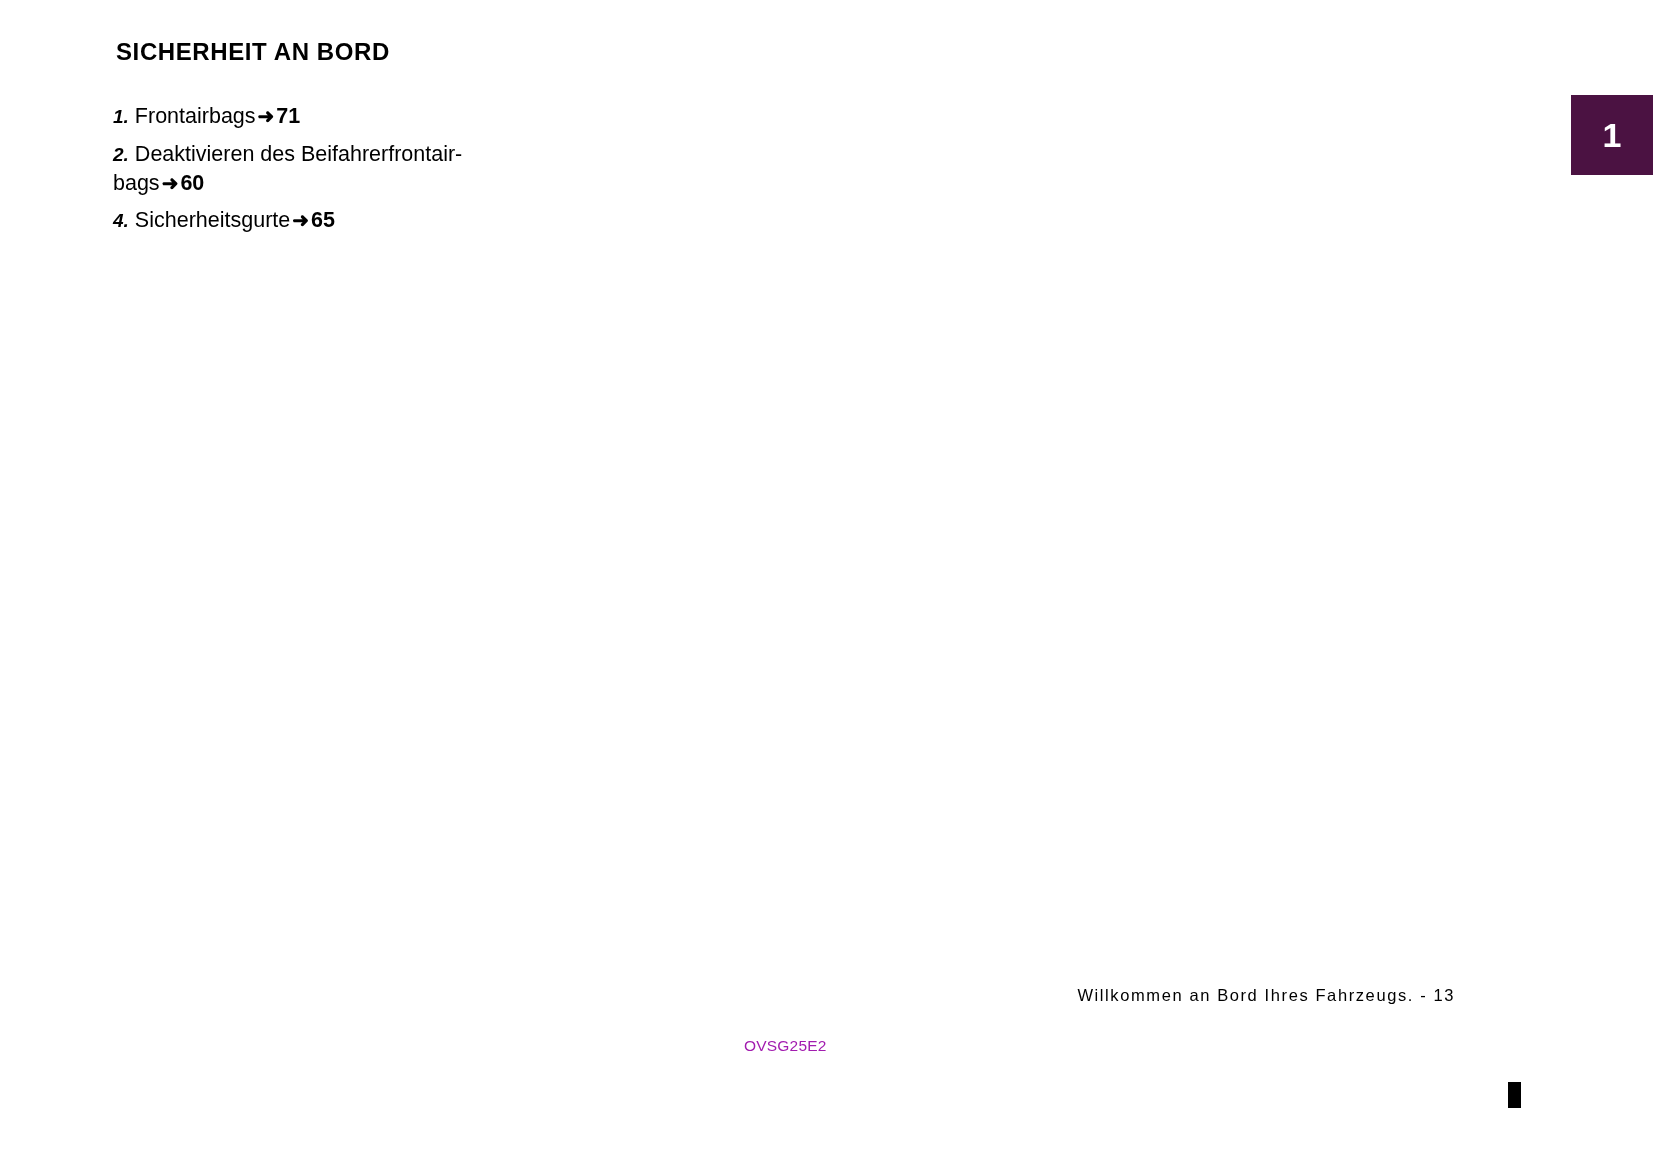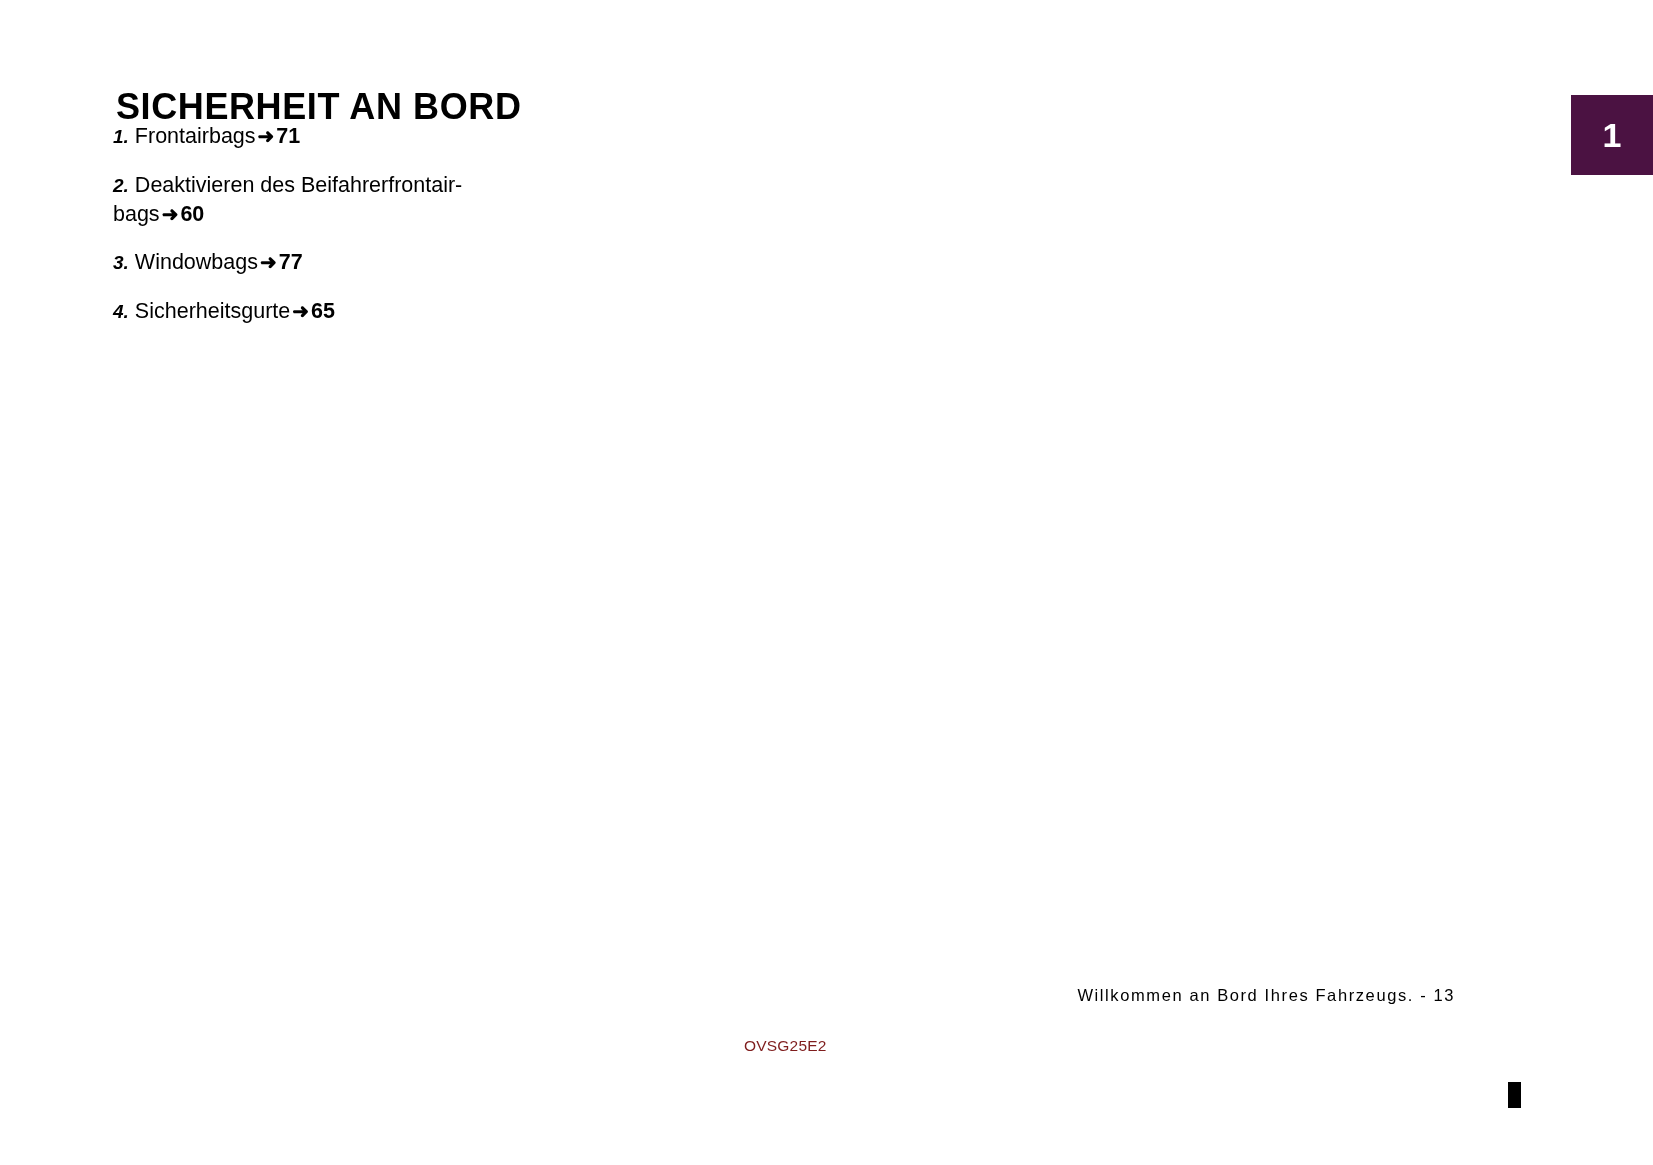--- a/index.html
+++ b/index.html
@@ -34,41 +34,39 @@
     font-size: 34px;
     font-weight: bold;
     letter-spacing: 0;
   }
 
   
   .page-title {
     position: absolute;
     left: 116px;
     top: 38px;
-    font-size: 36px;
+    font-size: 24px;
     font-weight: bold;
     letter-spacing: 0.6px;
     color: #000000;
     white-space: nowrap;
-    margin-top: 48px;
   }
 
   
   .legend-list {
     position: absolute;
     left: 113px;
     top: 102px;
     width: 430px;
   }
   .legend-item {
     font-size: 21.5px;
     line-height: 28px;
     margin-bottom: 9px;
     color: #000000;
-    margin-top: 20px;
   }
   .legend-num {
     font-style: italic;
     font-weight: bold;
     font-size: 19px;
     margin-right: 6px;
   }
   .legend-text {
     font-size: 21.5px;
   }
@@ -81,21 +79,21 @@
     font-weight: bold;
     font-size: 21.5px;
   }
 
   
   .doc-code {
     position: absolute;
     left: 744px;
     top: 1037px;
     font-size: 15.5px;
-    color: #7f1d1d;
+    color: #a21caf;
     letter-spacing: 0.2px;
   }
   .footer-right {
     position: absolute;
     right: 198px;
     top: 986px;
     font-size: 16.5px;
     letter-spacing: 1.6px;
     color: #000000;
     white-space: nowrap;
@@ -121,23 +119,20 @@
   <div class="legend-list">
 
     <div class="legend-item">
       <span class="legend-num">1.</span><span class="legend-text">Frontairbags</span><span class="legend-arrow">➜</span><span class="legend-page">71</span>
     </div>
 
     <div class="legend-item">
       <span class="legend-num">2.</span><span class="legend-text">Deaktivieren des Beifahrerfrontair-bags</span><span class="legend-arrow">➜</span><span class="legend-page">60</span>
     </div>
 
-    <div class="legend-item">
-      <span class="legend-num">3.</span><span class="legend-text">Windowbags</span><span class="legend-arrow">➜</span><span class="legend-page">77</span>
-    </div>
 
     <div class="legend-item">
       <span class="legend-num">4.</span><span class="legend-text">Sicherheitsgurte</span><span class="legend-arrow">➜</span><span class="legend-page">65</span>
     </div>
 
 
   </div>
 
   <div class="doc-code">OVSG25E2</div>
 

